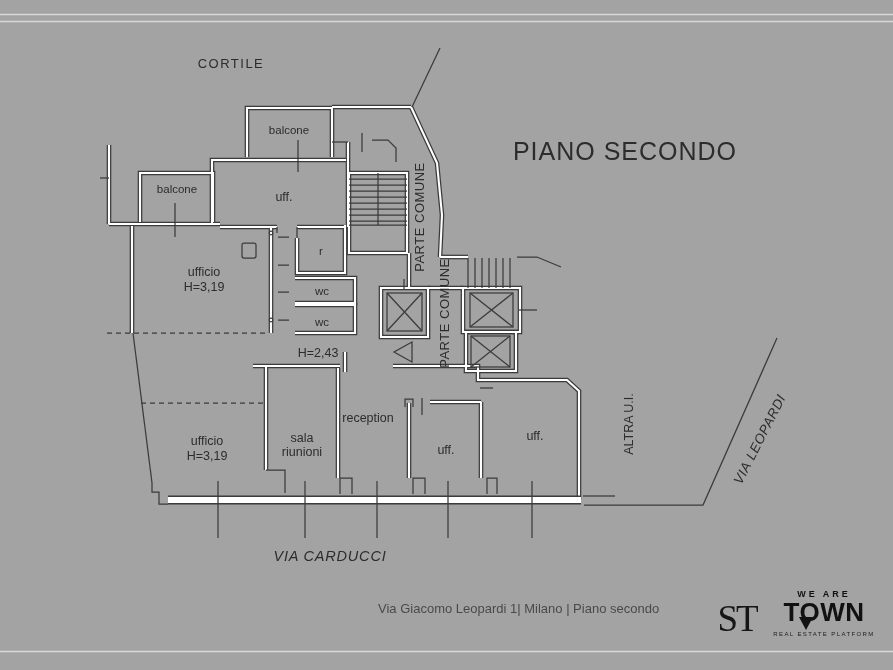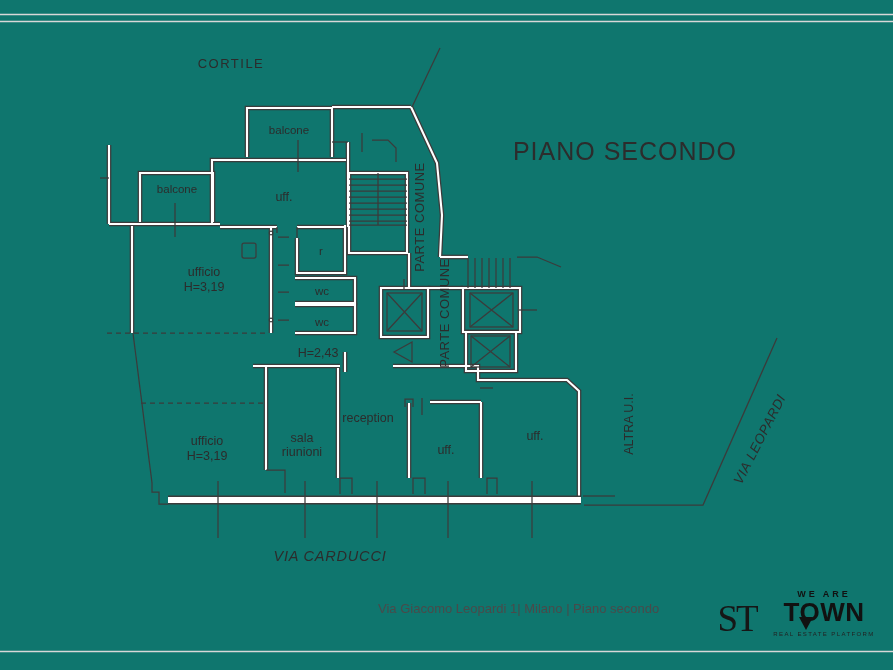--- a/index.html
+++ b/index.html
@@ -1,16 +1,16 @@
 <!DOCTYPE html>
 <html><head>
 <meta charset="utf-8">
 <style>
   html,body{margin:0;padding:0;background:#fff;}
-  #page{position:relative;width:893px;height:670px;background:#0f766e;overflow:hidden;}
+  #page{position:relative;width:893px;height:670px;background:#a3a3a3;overflow:hidden;}
   svg{position:absolute;left:0;top:0;}
   svg text{font-family:"Liberation Sans", sans-serif;fill:#2c2c2c;}
   .lbl{font-size:11.5px;}
   .lbl12{font-size:12.5px;}
   .vert{font-size:13px;letter-spacing:.5px;}
   .title{font-size:25px;letter-spacing:1px;}
   .cortile{font-size:13px;letter-spacing:1.5px;}
   .street{font-size:14.5px;font-style:italic;letter-spacing:.8px;}
   .leo{font-size:13.5px;font-style:italic;letter-spacing:.5px;}
   .cap{font-size:13px;fill:#4a4a4a;}

